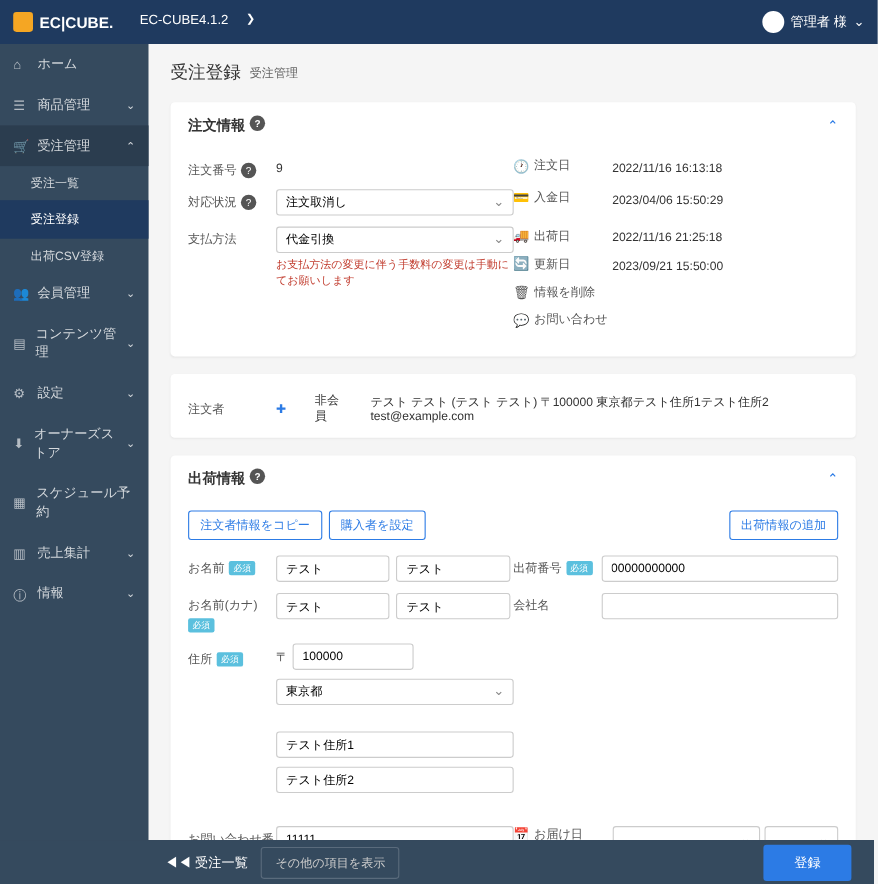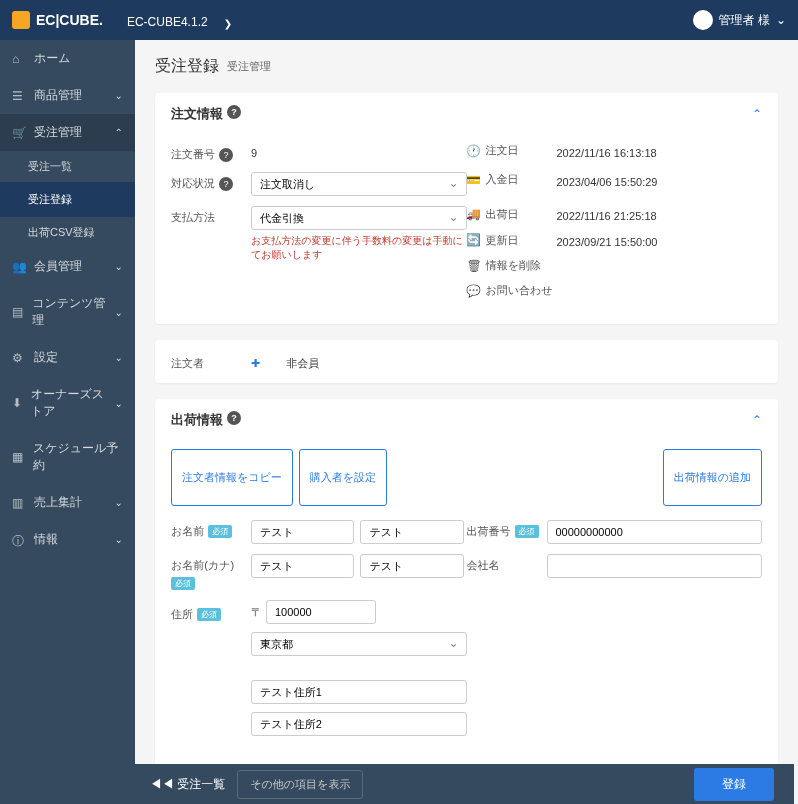--- a/index.html
+++ b/index.html
@@ -1,18 +1,18 @@
 <!DOCTYPE html>
 <html><head>
 <meta charset="utf-8">
 <style>
 * { box-sizing: border-box; margin: 0; padding: 0; }
 body { font-family: -apple-system, BlinkMacSystemFont, "Segoe UI", sans-serif; font-size: 12px; color: #333; background: #f5f5f5; }
 .header { background: #1f3a5f; color: #fff; height: 40px; display: flex; align-items: center; padding: 0 12px; justify-content: space-between; }
-.header-left { display: flex; align-items: flex-end; gap: 16px; }
+.header-left { display: flex; align-items: flex-start; gap: 16px; }
 .logo { display: flex; align-items: center; gap: 6px; font-weight: bold; font-size: 14px; }
 .logo-icon { width: 18px; height: 18px; background: #f5a623; border-radius: 3px; }
 .version { font-size: 12px; margin-left: 8px; }
 .header-right { display: flex; align-items: center; gap: 6px; cursor: pointer; }
 .user-icon { width: 20px; height: 20px; background: #fff; border-radius: 50%; }
 .container { display: flex; min-height: calc(100vh - 80px); }
 .sidebar { width: 135px; background: #354a5e; color: #d5d9dd; flex-shrink: 0; }
 .nav-item { padding: 10px 12px; display: flex; align-items: center; gap: 8px; cursor: pointer; font-size: 12px; justify-content: space-between; }
 .nav-item.active { background: #2b3d4f; }
 .nav-item-left { display: flex; align-items: center; gap: 8px; }
@@ -34,21 +34,21 @@
 .label { width: 80px; flex-shrink: 0; font-size: 11px; color: #555; padding-top: 4px; display: flex; align-items: center; gap: 4px; flex-wrap: wrap; }
 .value { flex: 1; font-size: 11px; color: #333; padding-top: 4px; }
 .badge-req { background: #5bc0de; color: #fff; font-size: 8px; padding: 1px 4px; border-radius: 2px; }
 .input { border: 1px solid #ccc; padding: 5px 8px; border-radius: 3px; font-size: 11px; width: 100%; }
 .select { border: 1px solid #ccc; padding: 5px 8px; border-radius: 3px; font-size: 11px; width: 100%; background: #fff; appearance: none; }
 .select-wrap { position: relative; flex: 1; }
 .select-wrap::after { content: "⌄"; position: absolute; right: 8px; top: 4px; color: #888; pointer-events: none; }
 .warning { color: #c0392b; font-size: 10px; margin-top: 4px; }
 .icon-label { display: flex; align-items: center; gap: 4px; font-size: 11px; color: #555; width: 90px; }
 .small-icon { font-size: 12px; }
-.btn-outline { border: 1px solid #2c7be5; background: #fff; color: #2c7be5; padding: 20px 10px; border-radius: 3px; font-size: 11px; cursor: pointer; }
+.btn-outline { border: 1px solid #2c7be5; background: #fff; color: #2c7be5; padding: 5px 10px; border-radius: 3px; font-size: 11px; cursor: pointer; }
 .btn-group { display: flex; gap: 6px; margin-bottom: 14px; justify-content: space-between; }
 .btn-group-left { display: flex; gap: 6px; }
 .input-half { width: 48%; }
 .input-pair { display: flex; gap: 6px; flex: 1; }
 .footer { position: fixed; bottom: 0; left: 0; right: 4px; background: #354a5e; color: #fff; height: 40px; display: flex; align-items: center; justify-content: space-between; padding: 0 20px 0 150px; }
 .footer-left { display: flex; align-items: center; gap: 12px; }
 .footer-link { color: #fff; font-size: 12px; cursor: pointer; }
 .btn-primary { background: #2c7be5; color: #fff; border: none; padding: 8px 28px; border-radius: 3px; font-size: 12px; cursor: pointer; }
 .btn-ghost { background: transparent; border: 1px solid #5a6b7c; color: #ccc; padding: 6px 12px; border-radius: 3px; font-size: 11px; cursor: pointer; }
 .date-inputs { display: flex; gap: 4px; align-items: center; flex: 1; }
@@ -246,20 +246,21 @@
     </div>
 
     <div class="panel">
       <div class="orderer-row">
         <div class="label" style="width:80px;">
             <span>注文者</span>
           </div>
         <div class="value" style="display:flex;align-items:center;gap:20px;">
           <span class="plus-icon">✚</span>
           <span>非会員</span>
+          <span>テスト テスト (テスト テスト) 〒100000 東京都テスト住所1テスト住所2 test@example.com</span>
         </div>
       </div>
     </div>
 
     <div class="panel">
       <div class="panel-header">
         <div class="panel-title">
             <span>出荷情報</span>
             <span class="help-icon">?</span>
           </div>

